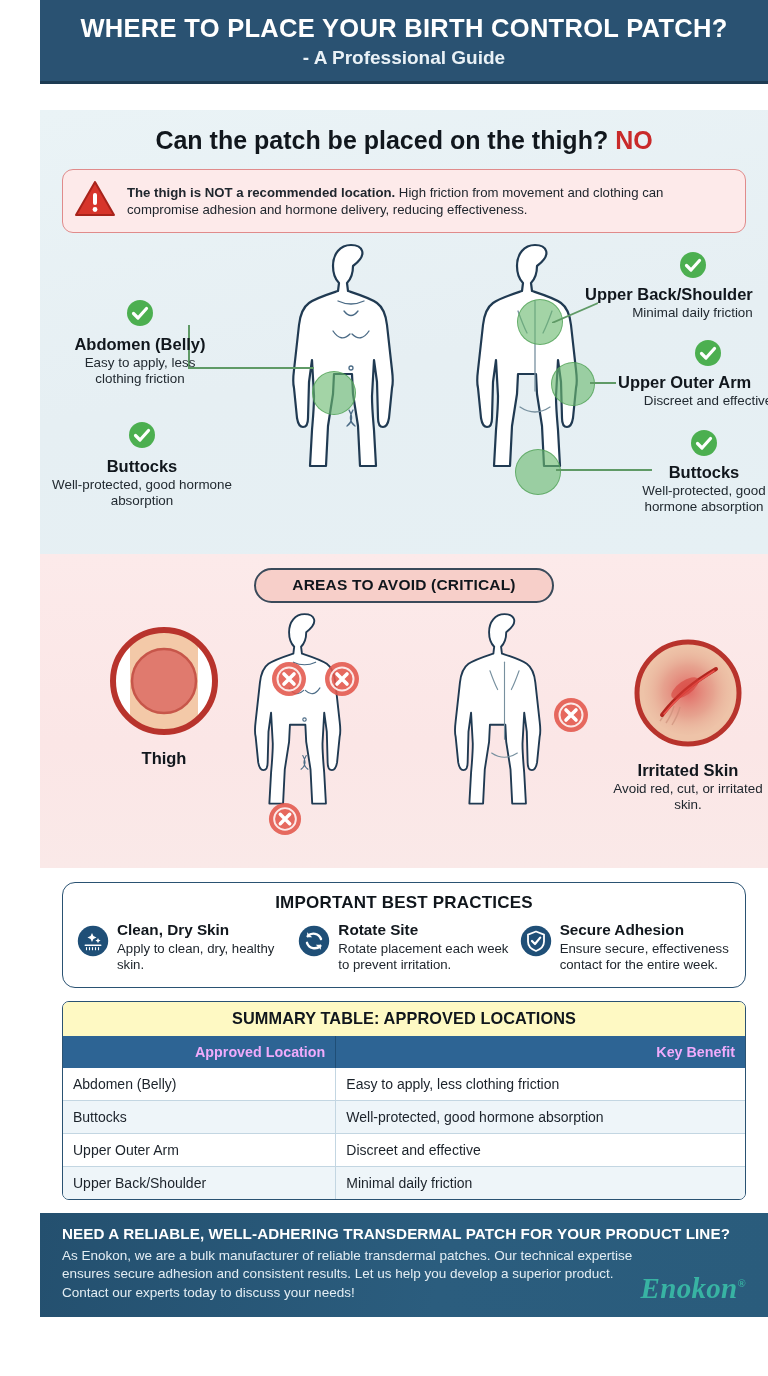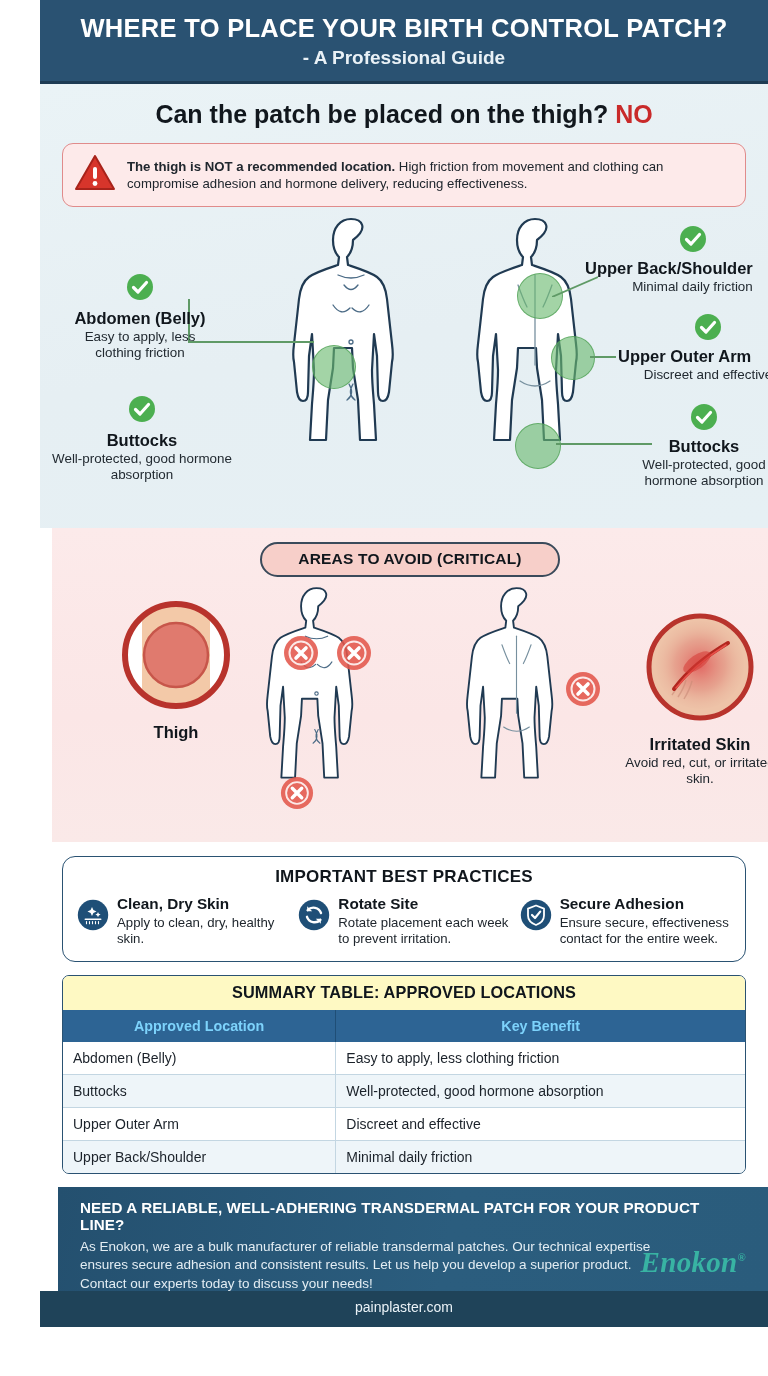--- a/index.html
+++ b/index.html
@@ -32,20 +32,21 @@
     font-weight:bold;
     margin-top:5px;
   }
 
   
   .approved-section {
     background:linear-gradient(170deg,#eaf3f6 0%,#e6eff3 55%,#e6f0f4 100%);
     padding:16px 0 6px;
     height:444px;
     position:relative;
+    margin-top:26px;
   }
   .q-line {
     text-align:center;
     font-size:25px;
     font-weight:bold;
     color:#11171d;
     margin-bottom:14px;
   }
   .q-line .no { color:#c92a2a; }
 
@@ -99,21 +100,20 @@
   .cl-right { text-align:left; }
 
   .leader { position:absolute; border-color:#4f8f57; }
 
   
   .avoid-section {
     background:linear-gradient(180deg,#fceaea 0%,#fbe6e6 60%,#fae9e8 100%);
     height:314px;
     position:relative;
     padding-top:14px;
-    margin-left:12px;
   }
   .avoid-pill {
     width:300px;
     margin:0 auto;
     background:#f7cfc9;
     border:2px solid #3a4a5a;
     border-radius:20px;
     text-align:center;
     font-size:15.5px;
     font-weight:bold;
@@ -163,24 +163,24 @@
     text-align:center;
     font-size:16.3px;
     font-weight:bold;
     color:#10161c;
     padding:7px 0 8px;
     letter-spacing:0.1px;
   }
   table { width:100%; border-collapse:collapse; }
   thead th {
     background:#2d6494;
-    color:#7dd3fc;
+    color:#f0abfc;
     font-size:14.3px;
     font-weight:bold;
-    text-align:center;
+    text-align:right;
     padding:8px 10px;
   }
   thead th:first-child { width:40%; border-right:1px solid #1f4e76; }
   tbody td {
     font-size:14px;
     color:#1b222a;
     padding:8px 10px;
     border-bottom:1px solid #c3d6e2;
   }
   tbody td:first-child { border-right:1px solid #c3d6e2; }
@@ -188,21 +188,20 @@
   tbody tr:nth-child(odd)  { background:#ffffff; }
   tbody tr:last-child td { border-bottom:none; }
 
   
   .cta {
     margin-top:13px;
     background:linear-gradient(100deg,#24506f 0%,#2b5d7e 55%,#2a5c7c 100%);
     padding:12px 22px 14px;
     position:relative;
     height:104px;
-    margin-left:18px;
   }
   .cta h4 {
     color:#ffffff;
     font-size:15.2px;
     font-weight:bold;
     letter-spacing:0.1px;
     margin-bottom:5px;
   }
   .cta p {
     color:#e3edf3;
@@ -566,17 +565,14 @@
       </tbody>
     </table>
   </div>
 
   <div class="cta">
     <h4>NEED A RELIABLE, WELL-ADHERING TRANSDERMAL PATCH FOR YOUR PRODUCT LINE?</h4>
     <p>As Enokon, we are a bulk manufacturer of reliable transdermal patches. Our technical expertise ensures secure adhesion and consistent results. Let us help you develop a superior product. Contact our experts today to discuss your needs!</p>
     <div class="brand"><span>Enokon</span><sup>®</sup></div>
   </div>
 
-  <div class="footer">
-    <span>painplaster.com</span>
-  </div>
 
 </div>
 
 </body></html>

